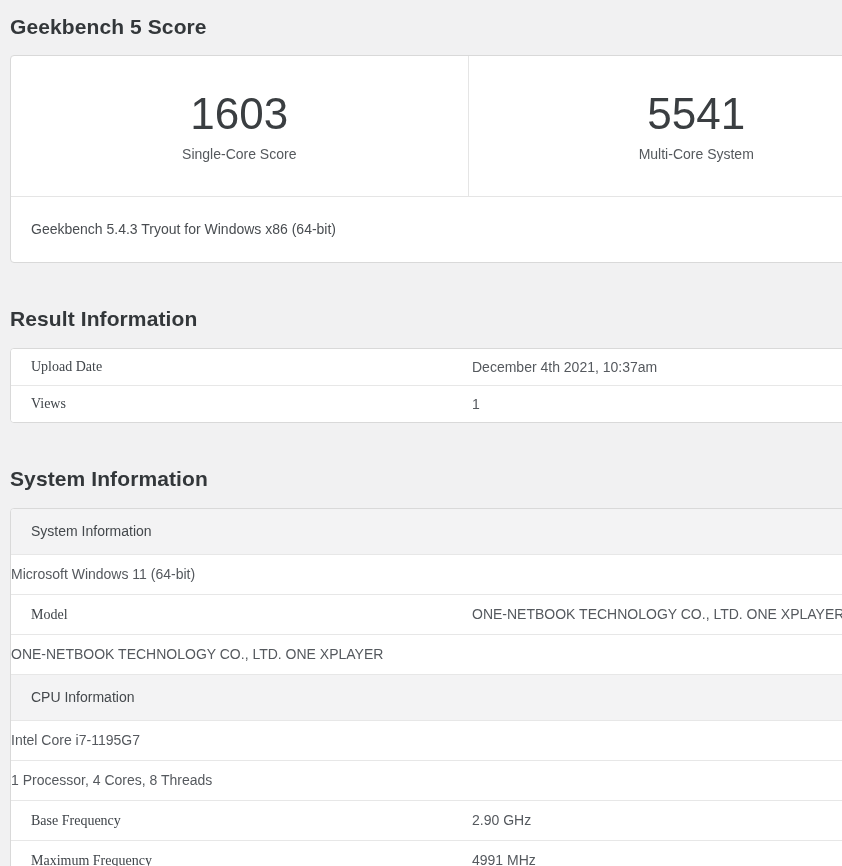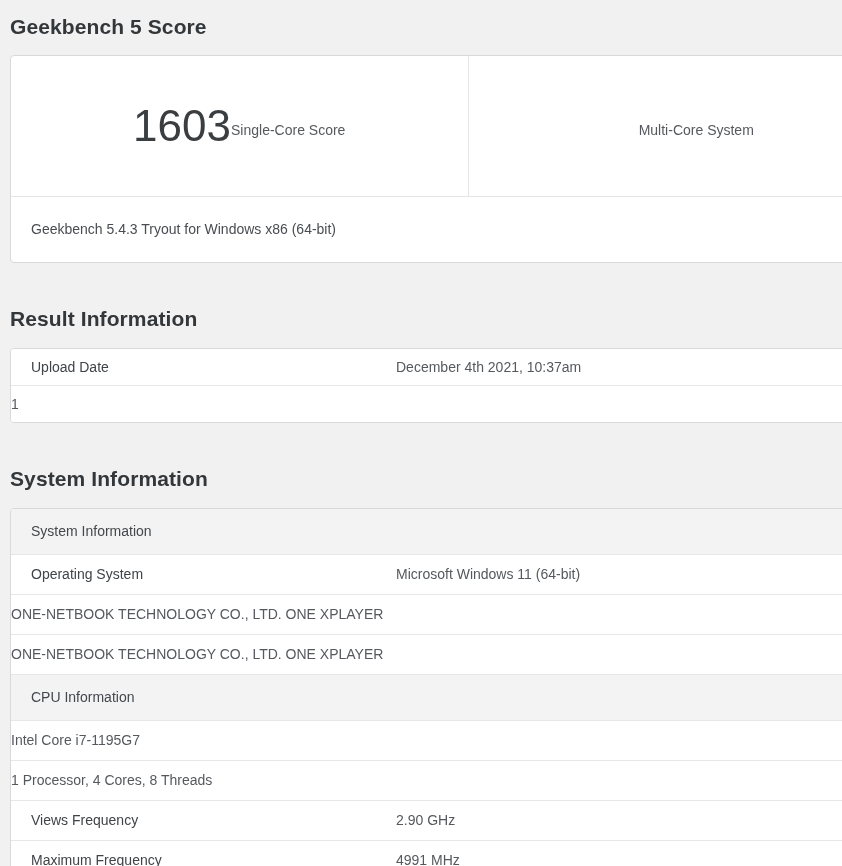--- a/index.html
+++ b/index.html
@@ -41,20 +41,21 @@
   
   .score-card { margin-top: 15px; }
 
   .score-row {
     display: flex;
     height: 140px;
   }
   .score-cell {
     flex: 1 1 50%;
     display: flex;
+    flex-direction: column;
     align-items: center;
     justify-content: center;
   }
   .score-cell.divided { border-left: 1px solid #e5e5e5; }
 
   .score-value {
     font-size: 44px;
     line-height: 48px;
     color: #3a3e41;
   }
@@ -84,24 +85,25 @@
   }
   .info-row + .info-row,
   .group-header + .info-row,
   .info-row + .group-header {
     border-top: 1px solid #e7e7e7;
   }
 
   .sys-card .info-row { padding: 11px 0; line-height: 17px; }
 
   .info-label {
-    width: 385px;
+    width: 461px;
     padding: 0 20px;
     color: #3f4449;
     flex: 0 0 auto;
+    font-family: Liberation Serif, serif;
   }
   .info-value {
     flex: 1 1 auto;
     padding-right: 20px;
     color: #55595e;
   }
 
   .group-header {
     background: #f3f3f4;
     padding: 14px 20px;
@@ -117,65 +119,67 @@
 
   <h2 class="section-title title-score">Geekbench 5 Score</h2>
 
   <div class="card score-card">
     <div class="score-row">
       <div class="score-cell">
         <div class="score-value">1603</div>
         <div class="score-label">Single-Core Score</div>
       </div>
       <div class="score-cell divided">
+        <div class="score-value">5541</div>
         <div class="score-label">Multi-Core System</div>
       </div>
     </div>
     <div class="version-row">Geekbench 5.4.3 Tryout for Windows x86 (64-bit)</div>
   </div>
 
   <h2 class="section-title title-result">Result Information</h2>
 
   <div class="card table-card">
     <div class="info-row">
       <div class="info-label">Upload Date</div>
       <div class="info-value">December 4th 2021, 10:37am</div>
     </div>
     <div class="info-row">
+      <div class="info-label">Views</div>
       <div class="info-value">1</div>
     </div>
   </div>
 
   <h2 class="section-title title-system">System Information</h2>
 
   <div class="card table-card sys-card">
 
     <div class="group-header">System Information</div>
 
     <div class="info-row">
-      <div class="info-label">Operating System</div>
       <div class="info-value">Microsoft Windows 11 (64-bit)</div>
     </div>
     <div class="info-row">
+      <div class="info-label">Model</div>
       <div class="info-value">ONE-NETBOOK TECHNOLOGY CO., LTD. ONE XPLAYER</div>
     </div>
     <div class="info-row">
       <div class="info-value">ONE-NETBOOK TECHNOLOGY CO., LTD. ONE XPLAYER</div>
     </div>
 
     <div class="group-header">CPU Information</div>
 
     <div class="info-row">
       <div class="info-value">Intel Core i7-1195G7</div>
     </div>
     <div class="info-row">
       <div class="info-value">1 Processor, 4 Cores, 8 Threads</div>
     </div>
     <div class="info-row">
-      <div class="info-label">Views Frequency</div>
+      <div class="info-label">Base Frequency</div>
       <div class="info-value">2.90 GHz</div>
     </div>
     <div class="info-row">
       <div class="info-label">Maximum Frequency</div>
       <div class="info-value">4991 MHz</div>
     </div>
   </div>
 
 </div>
 

